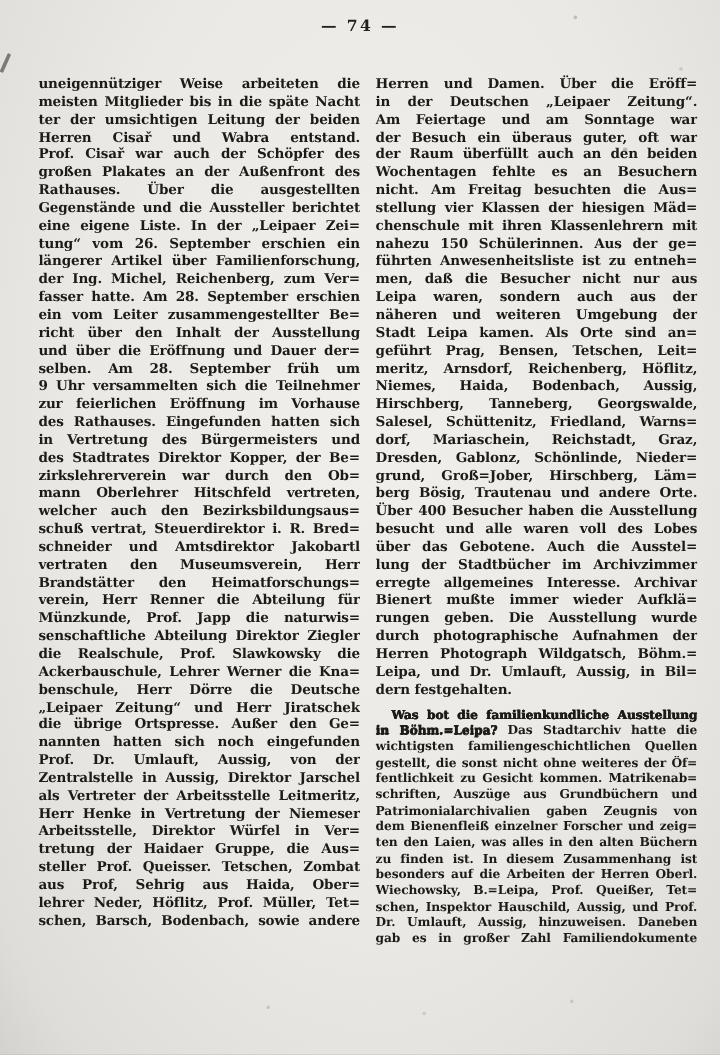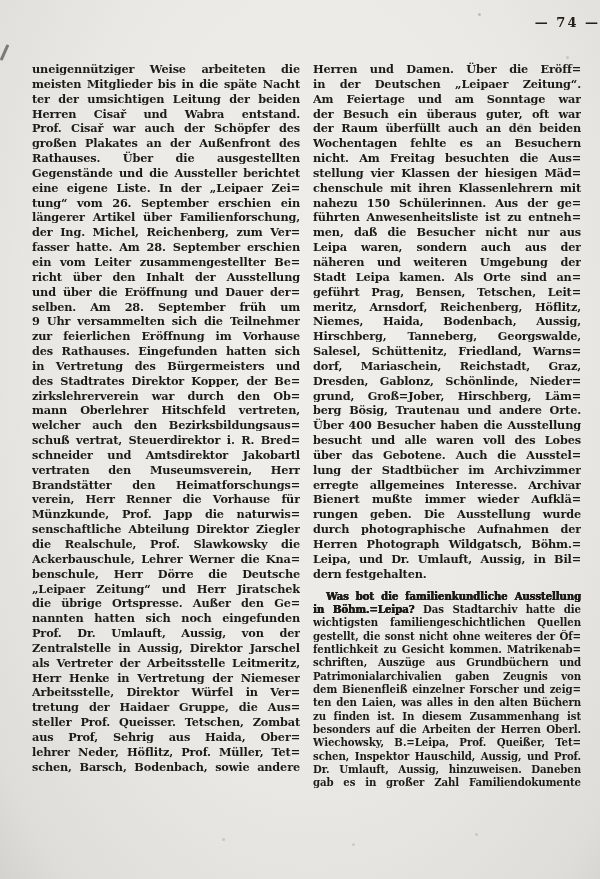--- a/index.html
+++ b/index.html
@@ -13,21 +13,21 @@
     height: 879px;
     margin: 0;
     overflow: hidden;
     background: radial-gradient(ellipse at 52% 38%, #f0efeb 0%, #eae9e5 55%, #deddda 90%, #d3d2cf 100%);
     font-family: "DejaVu Serif", serif;
     color: #1d1b18;
   }
   .page-header {
     padding-top: 15px;
     height: 18px;
-    text-align: right;
+    text-align: center;
     font-size: 13px;
     font-weight: 700;
     letter-spacing: 2px;
     color: #222019;
   }
   .columns {
     display: flex;
     gap: 13px;
     padding: 29px 19px 0 32px;
   }
@@ -103,21 +103,21 @@
           <div class="line">des Rathauses. Eingefunden hatten sich</div>
           <div class="line">in Vertretung des Bürgermeisters und</div>
           <div class="line">des Stadtrates Direktor Kopper, der Be=</div>
           <div class="line">zirkslehrerverein war durch den Ob=</div>
           <div class="line">mann Oberlehrer Hitschfeld vertreten,</div>
           <div class="line">welcher auch den Bezirksbildungsaus=</div>
           <div class="line">schuß vertrat, Steuerdirektor i. R. Bred=</div>
           <div class="line">schneider und Amtsdirektor Jakobartl</div>
           <div class="line">vertraten den Museumsverein, Herr</div>
           <div class="line">Brandstätter den Heimatforschungs=</div>
-          <div class="line">verein, Herr Renner die Vorhause für</div>
+          <div class="line">verein, Herr Renner die Abteilung für</div>
           <div class="line">Münzkunde, Prof. Japp die naturwis=</div>
           <div class="line">senschaftliche Abteilung Direktor Ziegler</div>
           <div class="line">die Realschule, Prof. Slawkowsky die</div>
           <div class="line">Ackerbauschule, Lehrer Werner die Kna=</div>
           <div class="line">benschule, Herr Dörre die Deutsche</div>
           <div class="line">„Leipaer Zeitung“ und Herr Jiratschek</div>
           <div class="line">die übrige Ortspresse. Außer den Ge=</div>
           <div class="line">nannten hatten sich noch eingefunden</div>
           <div class="line">Prof. Dr. Umlauft, Aussig, von der</div>
           <div class="line">Zentralstelle in Aussig, Direktor Jarschel</div>

